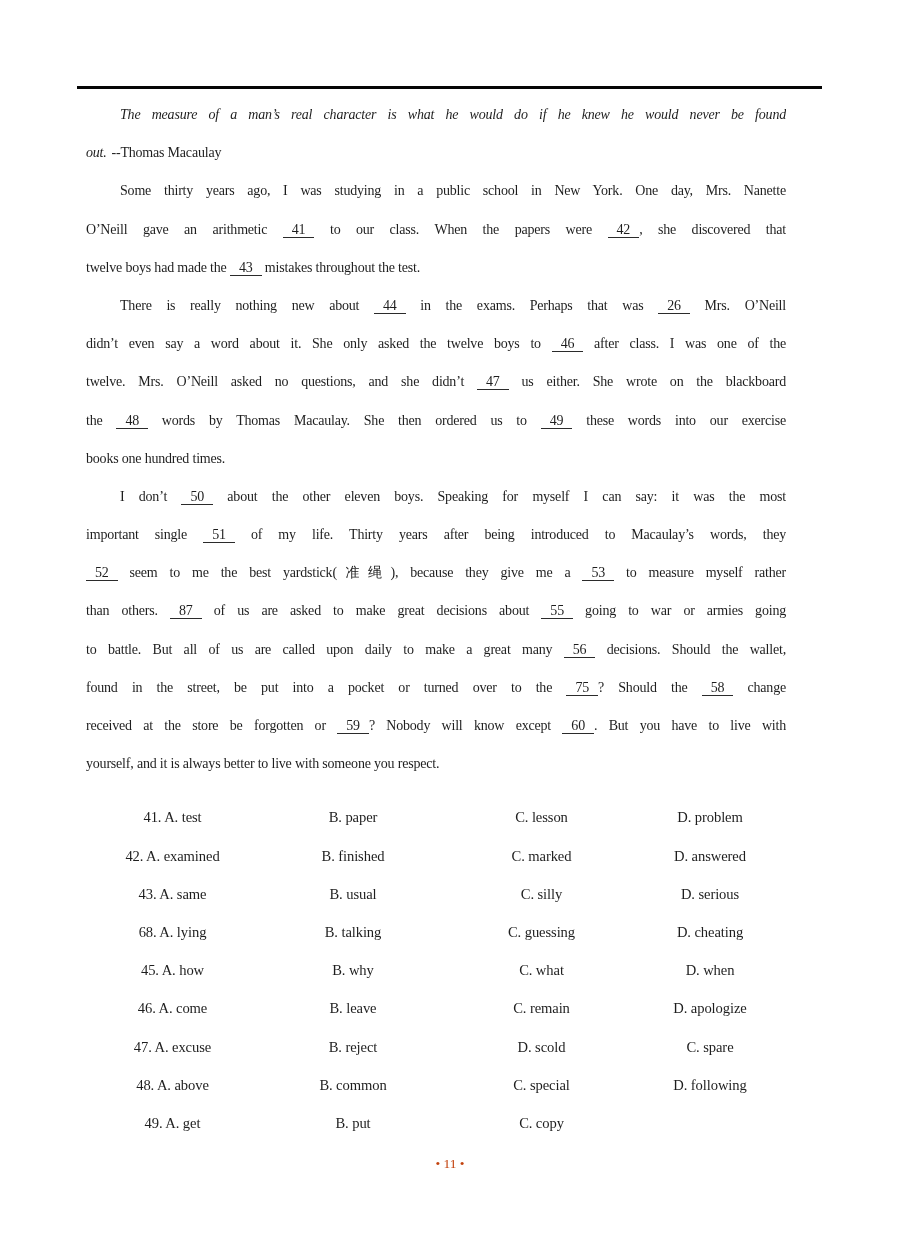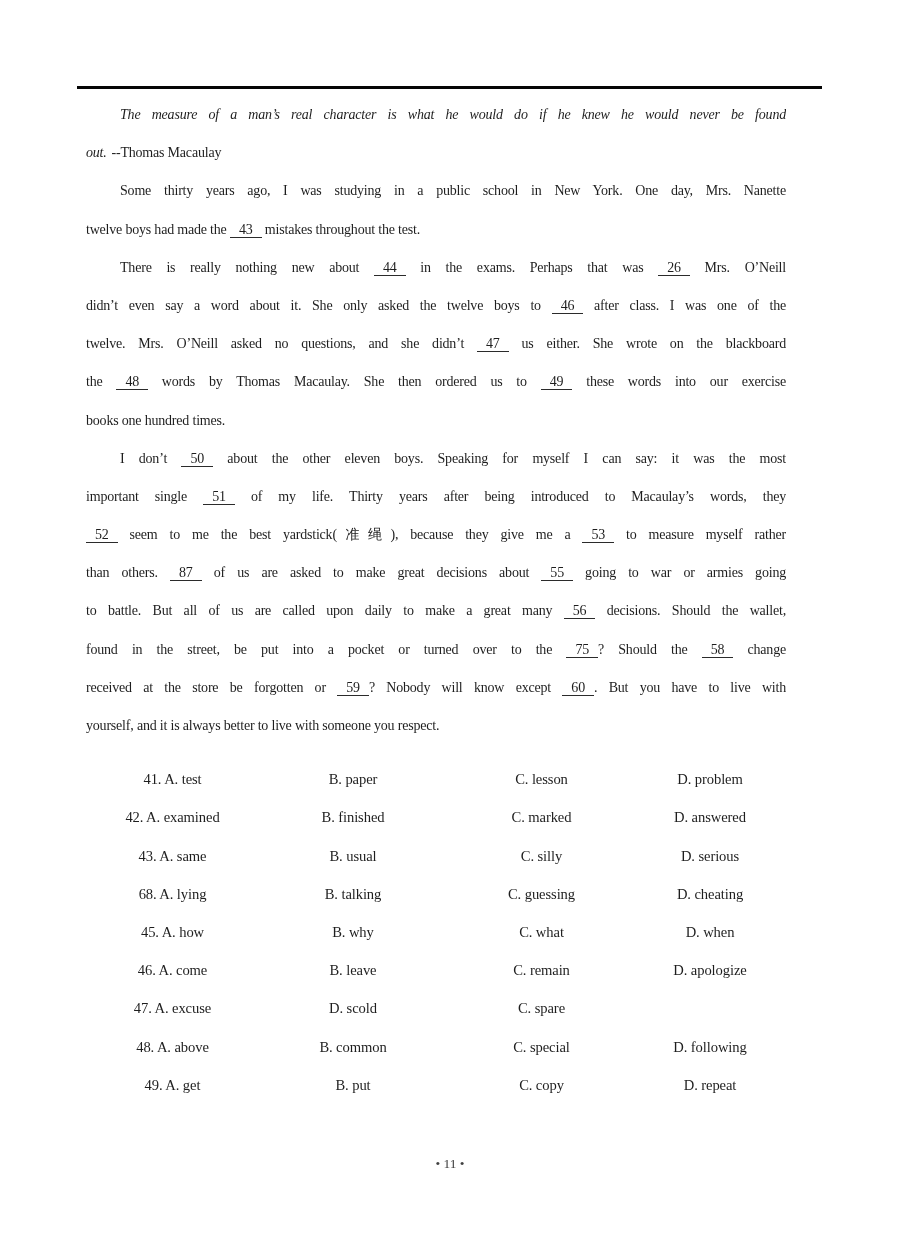--- a/index.html
+++ b/index.html
@@ -52,38 +52,39 @@
     padding-left: 2px;
     text-align: center;
   }
   .option-cell { overflow: hidden; white-space: nowrap; }
   .page-footer {
     position: absolute;
     left: 0; top: 1156px;
     width: 100%;
     text-align: center;
     font-size: 13.5px;
-    color: #404040;
+    color: #c2410c;
   }
 </style>
 </head>
 <body>
 
 <div class="header-rule"></div>
 
 <div class="content">
 
   <div class="passage">
 
     <div class="line indent italic">The measure of a man’s real character is what he would do if he knew he would never be found</div>
     <div class="line last">
       <span class="italic">out.</span><span class="attribution">--Thomas Macaulay</span>
     </div>
 
     <div class="line indent">Some thirty years ago, I was studying in a public school in New York. One day, Mrs. Nanette</div>
+    <div class="line">O’Neill gave an arithmetic <span class="blank">41</span> to our class. When the papers were <span class="blank">42</span>, she discovered that</div>
     <div class="line last">twelve boys had made the <span class="blank">43</span> mistakes throughout the test.</div>
 
     <div class="line indent">There is really nothing new about <span class="blank">44</span> in the exams. Perhaps that was <span class="blank">26</span> Mrs. O’Neill</div>
     <div class="line">didn’t even say a word about it. She only asked the twelve boys to <span class="blank">46</span> after class. I was one of the</div>
     <div class="line">twelve. Mrs. O’Neill asked no questions, and she didn’t <span class="blank">47</span> us either. She wrote on the blackboard</div>
     <div class="line">the <span class="blank">48</span> words by Thomas Macaulay. She then ordered us to <span class="blank">49</span> these words into our exercise</div>
     <div class="line last">books one hundred times.</div>
 
     <div class="line indent">I don’t <span class="blank">50</span> about the other eleven boys. Speaking for myself I can say: it was the most</div>
     <div class="line">important single <span class="blank">51</span> of my life. Thirty years after being introduced to Macaulay’s words, they</div>
@@ -128,32 +129,32 @@
       <span class="option-cell">D. when</span>
     </div>
     <div class="option-row">
       <span class="option-cell">46. A. come</span>
       <span class="option-cell">B. leave</span>
       <span class="option-cell">C. remain</span>
       <span class="option-cell">D. apologize</span>
     </div>
     <div class="option-row">
       <span class="option-cell">47. A. excuse</span>
+      <span class="option-cell">B. reject</span>
       <span class="option-cell">D. scold</span>
       <span class="option-cell">C. spare</span>
     </div>
     <div class="option-row">
       <span class="option-cell">48. A. above</span>
       <span class="option-cell">B. common</span>
       <span class="option-cell">C. special</span>
       <span class="option-cell">D. following</span>
     </div>
     <div class="option-row">
       <span class="option-cell">49. A. get</span>
       <span class="option-cell">B. put</span>
       <span class="option-cell">C. copy</span>
-      <span class="option-cell">D. repeat</span>
     </div>
   </div>
 
 </div>
 
 <div class="page-footer">• 11 •</div>
 
 </body></html>

